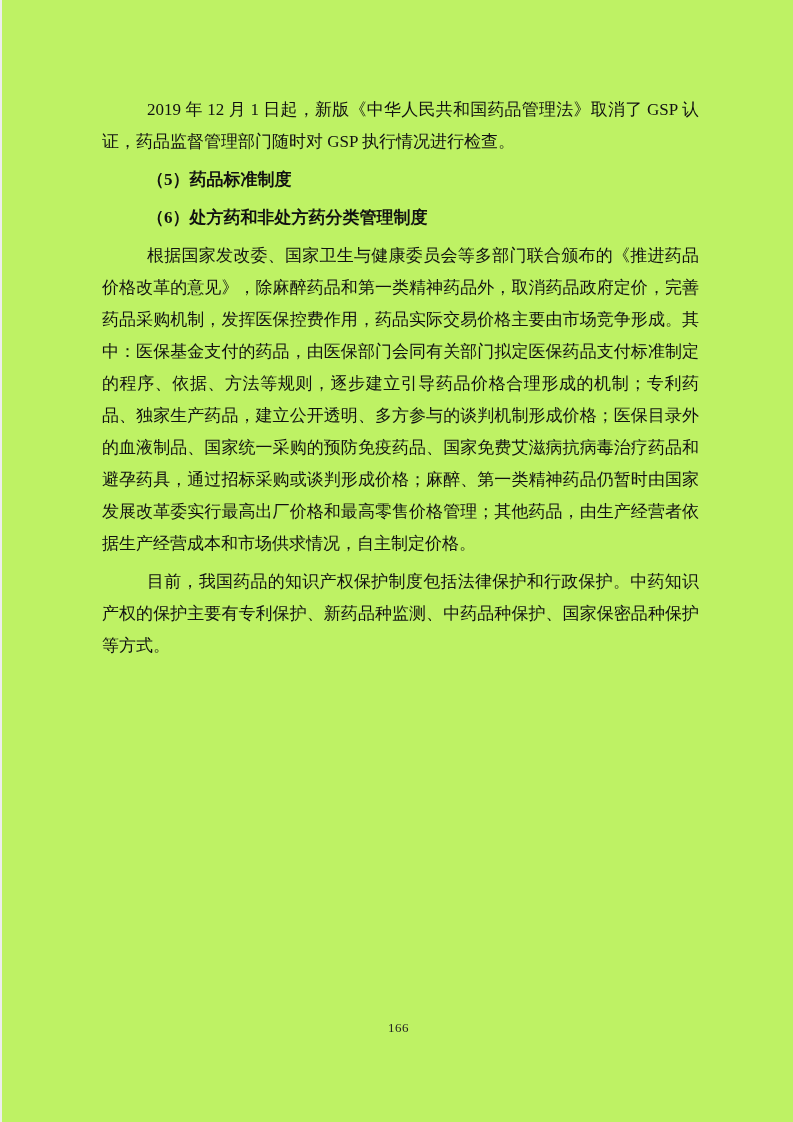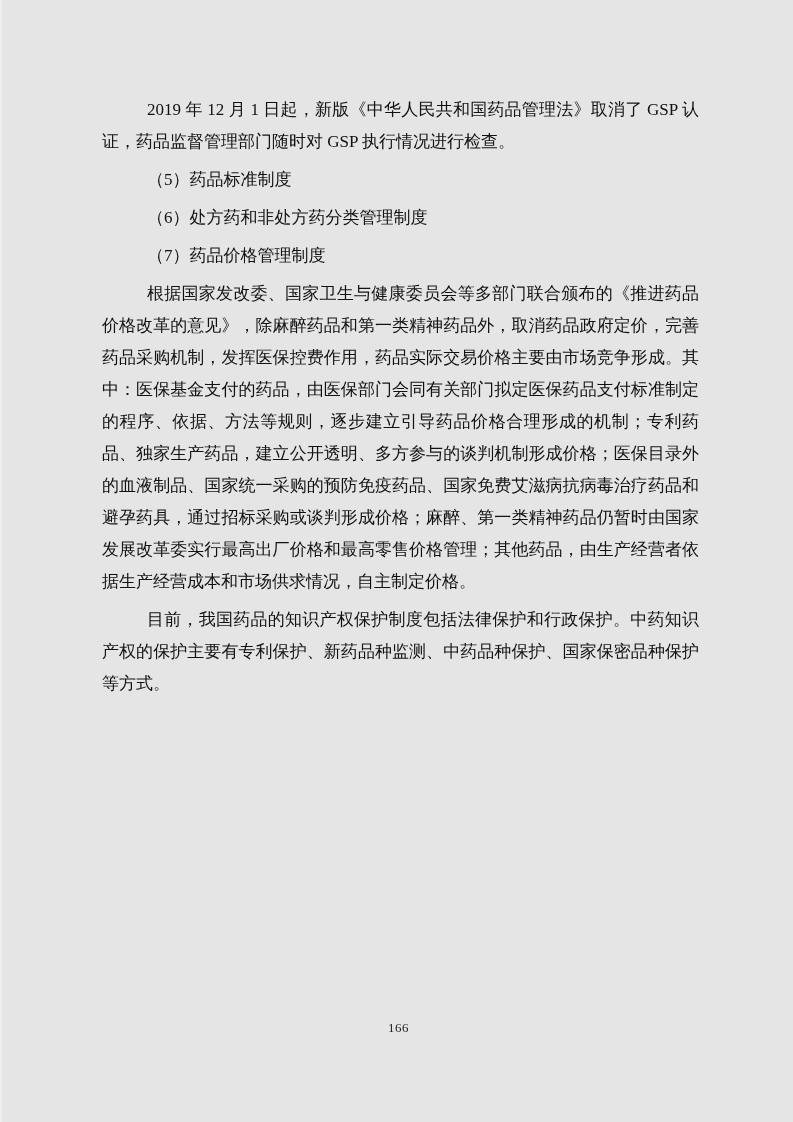--- a/index.html
+++ b/index.html
@@ -13,21 +13,21 @@
     position: relative;
     font-family: "Liberation Serif", "DejaVu Serif", serif;
     color: #1a1a1a;
     overflow: hidden;
   }
   .page {
     position: absolute;
     top: 0; left: 0;
     width: 793px;
     height: 1122px;
-    background: #e5e5e5;
+    background: #bef264;
     border-left: 2px solid #ededed; 
     box-sizing: border-box;
   }
   .doc-body {
     position: absolute;
     top: 94px;
     left: 100px;
     width: 597px;
   }
   .doc-body p {
@@ -38,20 +38,21 @@
     text-justify: inter-ideograph;
     color: #111111;
     word-break: break-all;
   }
   .doc-body p.para {
     text-indent: 45px;
   }
   .doc-body p.heading {
     text-indent: 45px;
     text-align: left;
+    font-weight: bold;
   }
   .page-footer {
     position: absolute;
     top: 1018px;
     left: 0;
     width: 793px;
     text-align: center;
   }
   .page-number {
     font-size: 13px;
@@ -60,21 +61,20 @@
   }
 </style>
 </head>
 <body>
 
 <div class="page">
   <div class="doc-body">
       <p class="para">2019 年 12 月 1 日起，新版《中华人民共和国药品管理法》取消了 GSP 认证，药品监督管理部门随时对 GSP 执行情况进行检查。</p>
       <p class="heading">（5）药品标准制度</p>
       <p class="heading">（6）处方药和非处方药分类管理制度</p>
-      <p class="heading">（7）药品价格管理制度</p>
       <p class="para">根据国家发改委、国家卫生与健康委员会等多部门联合颁布的《推进药品价格改革的意见》，除麻醉药品和第一类精神药品外，取消药品政府定价，完善药品采购机制，发挥医保控费作用，药品实际交易价格主要由市场竞争形成。其中：医保基金支付的药品，由医保部门会同有关部门拟定医保药品支付标准制定的程序、依据、方法等规则，逐步建立引导药品价格合理形成的机制；专利药品、独家生产药品，建立公开透明、多方参与的谈判机制形成价格；医保目录外的血液制品、国家统一采购的预防免疫药品、国家免费艾滋病抗病毒治疗药品和避孕药具，通过招标采购或谈判形成价格；麻醉、第一类精神药品仍暂时由国家发展改革委实行最高出厂价格和最高零售价格管理；其他药品，由生产经营者依据生产经营成本和市场供求情况，自主制定价格。</p>
       <p class="para">目前，我国药品的知识产权保护制度包括法律保护和行政保护。中药知识产权的保护主要有专利保护、新药品种监测、中药品种保护、国家保密品种保护等方式。</p>
     </div>
 
   <div class="page-footer">
     <span class="page-number">166</span>
   </div>
 </div>
 
 </body></html>

